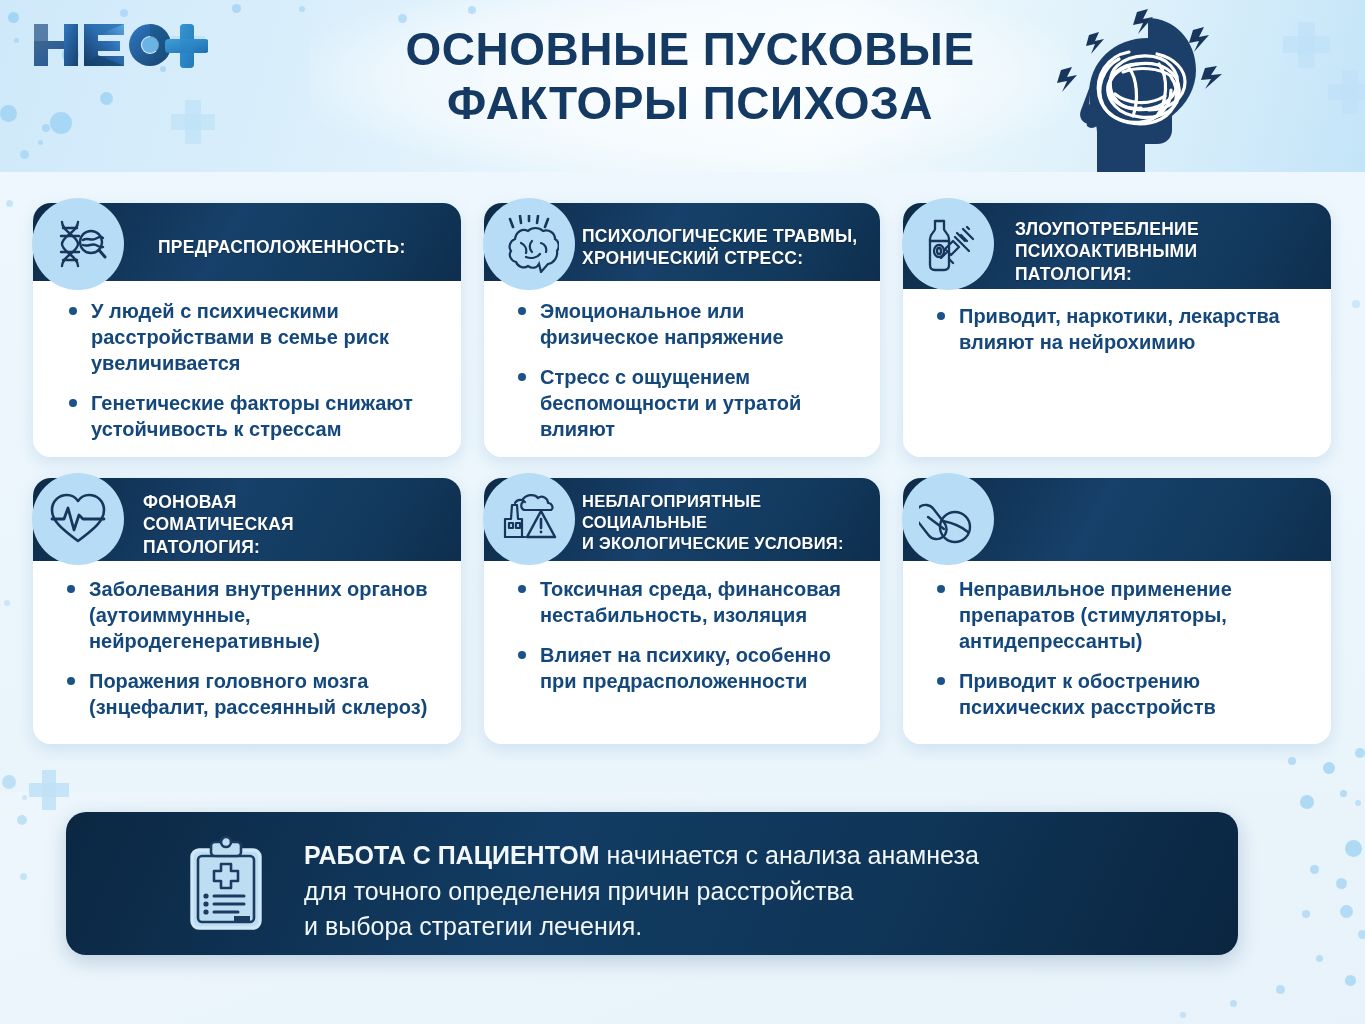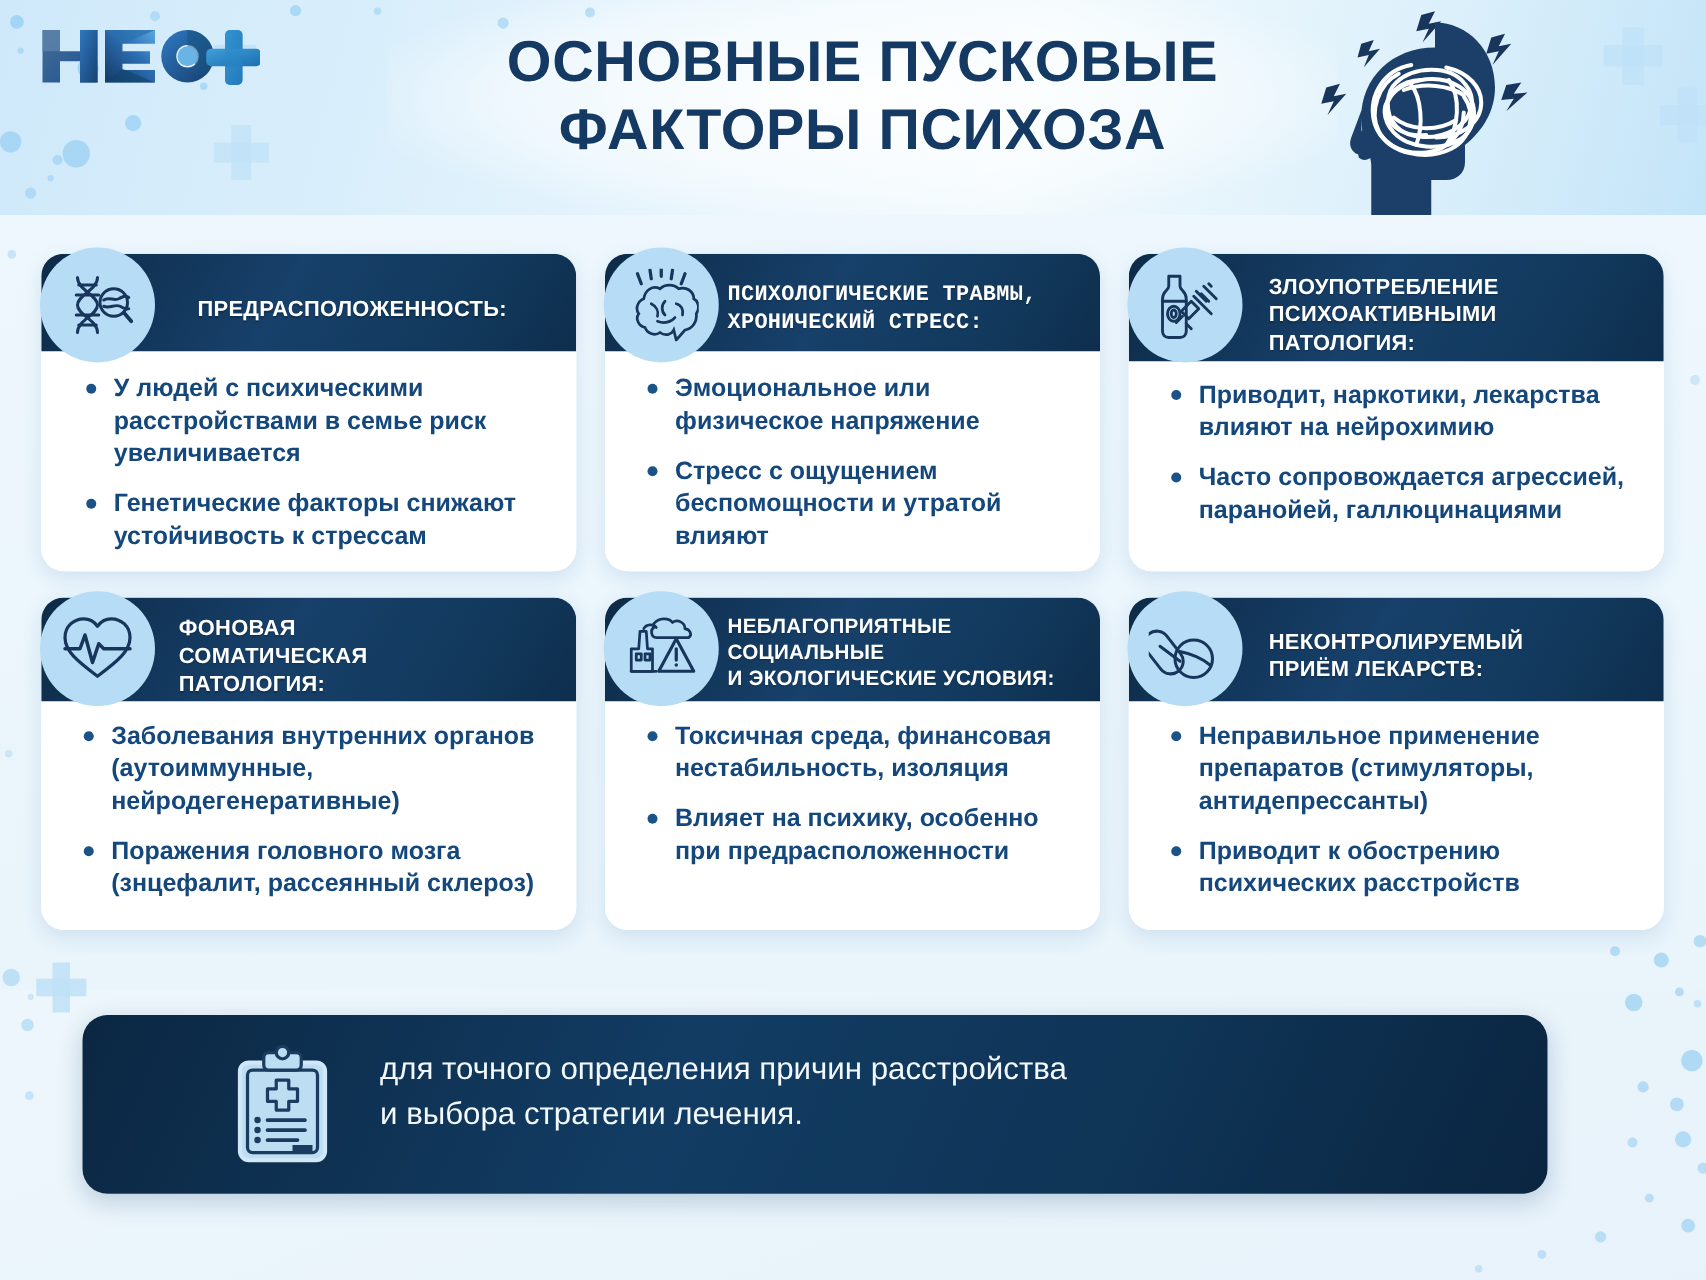--- a/index.html
+++ b/index.html
@@ -198,21 +198,21 @@
         <circle cx="43" cy="28" r="11"></circle>
         <path d="M51 36 l6 7" stroke-width="3"></path>
         <path d="M35 26 c4 -3 8 1 12 -1 s6 -3 8 -1 M35 31 c5 2 9 -2 13 0 s5 3 7 2"></path>
       </svg>
     </div>
   </div>
 
   <div class="card" style="left:484px;top:203px;width:396px;height:254px;">
     <div class="card-inner">
       <div class="card-head" style="height:78px;"></div>
-      <div class="card-title" style="left:98px;top:22px;width:290px;font-family:Liberation Mono, monospace;">ПСИХОЛОГИЧЕСКИЕ ТРАВМЫ,
+      <div class="card-title" style="left:98px;top:22px;width:290px;">ПСИХОЛОГИЧЕСКИЕ ТРАВМЫ,
 ХРОНИЧЕСКИЙ СТРЕСС:</div>
       <ul class="bullets" style="top:95px;left:32px;">
         <li>Эмоциональное или физическое напряжение</li>
         <li>Стресс с ощущением беспомощности и утратой влияют</li>
       </ul>
     </div>
     <div class="icon-bubble" style="left:-1px;top:-5px;width:92px;height:92px;">
       <svg width="60" height="58" viewBox="0 0 60 58" fill="none" stroke="#18365c" stroke-width="2.2" stroke-linecap="round">
         <g stroke-width="2.6">
           <path d="M14 12 l-3 -8 M22 8 l-1 -7 M30 6 l0 -7 M38 8 l1 -7 M46 12 l3 -8"></path>
@@ -225,21 +225,20 @@
   </div>
 
   <div class="card" style="left:903px;top:203px;width:428px;height:254px;">
     <div class="card-inner">
       <div class="card-head" style="height:86px;"></div>
       <div class="card-title" style="left:112px;top:15px;width:300px;">ЗЛОУПОТРЕБЛЕНИЕ
 ПСИХОАКТИВНЫМИ
 ПАТОЛОГИЯ:</div>
       <ul class="bullets" style="top:100px;left:32px;">
         <li>Приводит, наркотики, лекарства влияют на нейрохимию</li>
-        <li>Часто сопровождается агрессией, паранойей, галлюцинациями</li>
       </ul>
     </div>
     <div class="icon-bubble" style="left:-1px;top:-5px;width:92px;height:92px;">
       <svg width="58" height="58" viewBox="0 0 58 58" fill="none" stroke="#18365c" stroke-width="2.3" stroke-linecap="round" stroke-linejoin="round">
         <path d="M16 6 h9 v8 c0 3 5 4 5 10 v26 c0 3 -2 5 -5 5 h-9 c-3 0 -5 -2 -5 -5 V24 c0 -6 5 -7 5 -10 Z"></path>
         <path d="M11 26 h19"></path>
         <ellipse cx="20" cy="36" rx="5" ry="6"></ellipse>
         <path d="M18 36 a2 3 0 1 1 4 0 a2 3 0 1 1 -4 0"></path>
         <path d="M36 22 l14 14 M38 18 l8 8 M44 14 l10 10 M48 12 l2 2"></path>
         <path d="M34 26 l-8 8 l6 6 l8 -8 Z"></path>
@@ -289,22 +288,20 @@
         <path d="M28 46 h28 L42 20 Z" stroke-width="2.5"></path>
         <path d="M42 28 v9" stroke-width="2.6"></path>
         <circle cx="42" cy="41" r="1.4" fill="#18365c" stroke="none"></circle>
       </svg>
     </div>
   </div>
 
   <div class="card" style="left:903px;top:478px;width:428px;height:266px;">
     <div class="card-inner">
       <div class="card-head" style="height:83px;"></div>
-      <div class="card-title" style="left:112px;top:24px;width:300px;">НЕКОНТРОЛИРУЕМЫЙ
-ПРИЁМ ЛЕКАРСТВ:</div>
       <ul class="bullets" style="top:98px;left:32px;">
         <li>Неправильное применение препаратов (стимуляторы, антидепрессанты)</li>
         <li>Приводит к обострению психических расстройств</li>
       </ul>
     </div>
     <div class="icon-bubble" style="left:-1px;top:-5px;width:92px;height:92px;">
       <svg width="58" height="56" viewBox="0 0 58 56" fill="none" stroke="#18365c" stroke-width="2.4" stroke-linecap="round" stroke-linejoin="round">
         <rect x="2" y="12" width="20" height="38" rx="10" transform="rotate(-38 12 31)"></rect>
         <path d="M9 26 l16 12"></path>
         <circle cx="36" cy="36" r="15"></circle>
@@ -351,18 +348,21 @@
         </g>
         <g fill="#1b3c60" stroke="none">
           <circle cx="28" cy="60" r="2.6"></circle>
             <circle cx="28" cy="68" r="2.6"></circle>
             <circle cx="28" cy="76" r="2.6"></circle>
         </g>
         <rect x="56" y="80" width="16" height="6" fill="#1b3c60" stroke="none"></rect>
       </svg>
     </div>
     <div class="banner-text">
+      <div>
+        <b>РАБОТА С ПАЦИЕНТОМ</b><span> начинается с анализа анамнеза</span>
+      </div>
       <div>для точного определения причин расстройства</div>
       <div>и выбора стратегии лечения.</div>
     </div>
   </div>
 
 </div>
 
 </body></html>

